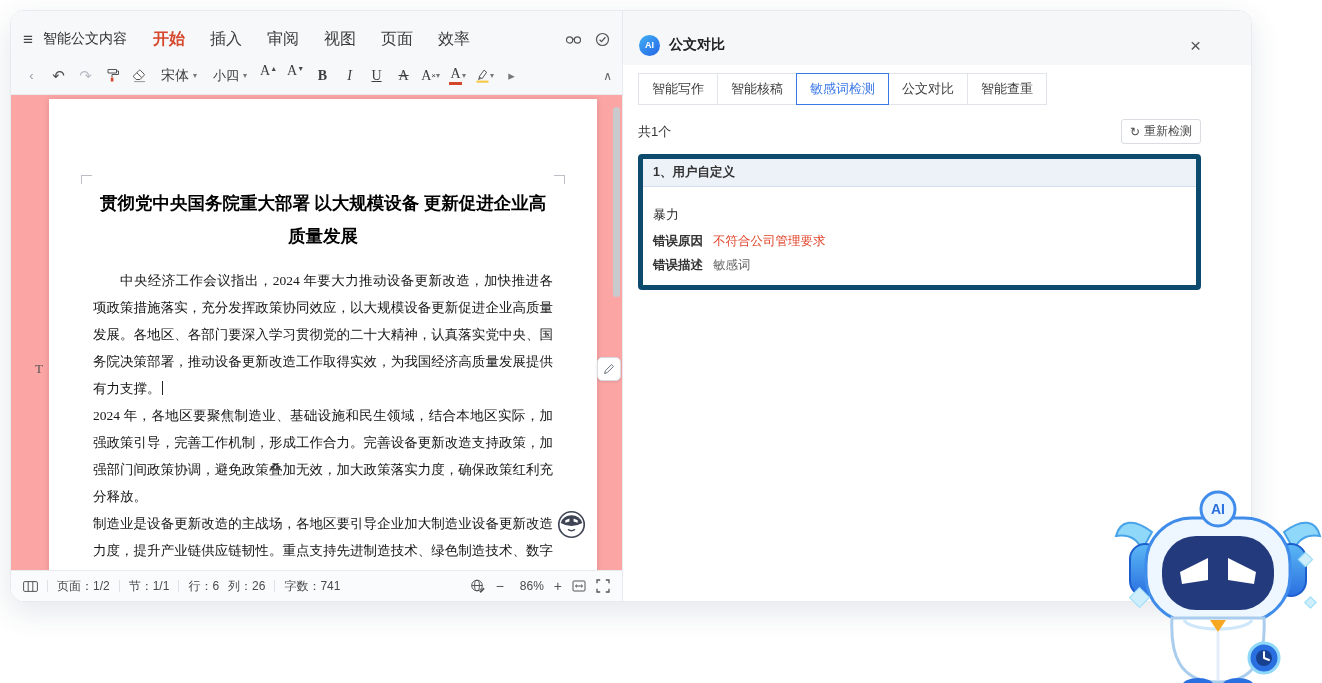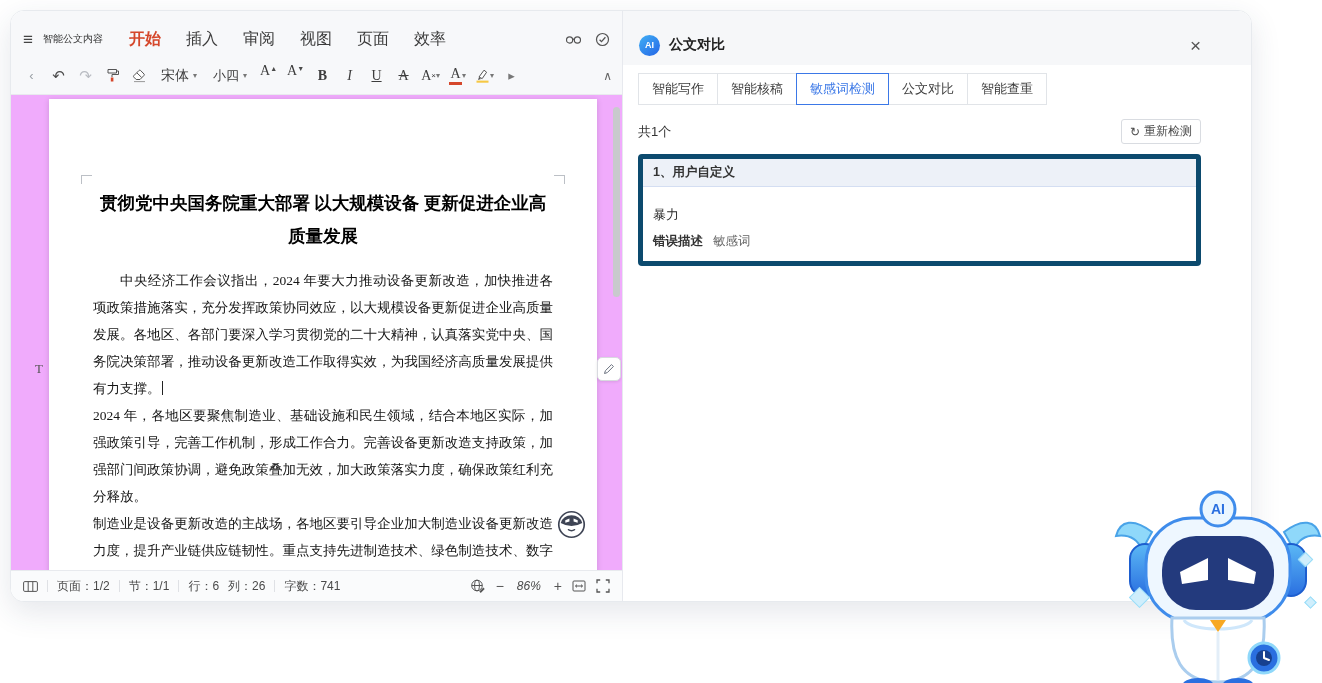--- a/index.html
+++ b/index.html
@@ -15,21 +15,21 @@
     background:#fff; border:1px solid #e7eaee; border-radius:14px;
     box-shadow:0 10px 30px rgba(40,60,90,.12);
     display:flex; overflow:hidden;
   }
   .left-pane { width:612px; flex:0 0 612px; border-right:1px solid #e7e9ee; display:flex; flex-direction:column; background:#fff; }
   .right-pane { flex:1; display:flex; flex-direction:column; background:#fff; }
 
   
   .menubar { height:46px; padding:10px 12px 0; background:#f7f8fa; display:flex; align-items:center; gap:10px; flex:0 0 auto; }
   .hamburger { font-size:17px; color:#444; cursor:pointer; line-height:1; }
-  .doc-title { font-size:10px; color:#333; margin-right:16px; white-space:nowrap; }
+  .doc-title { font-size:14px; color:#333; margin-right:16px; white-space:nowrap; }
   .menu-tabs { display:flex; gap:25px; font-size:16px; color:#3c3c3c; }
   .mtab { cursor:pointer; white-space:nowrap; }
   .mtab.active { color:#d5472b; font-weight:bold; }
   .mb-right { margin-left:auto; display:flex; gap:13px; align-items:center; }
   .mb-icon { display:inline-flex; cursor:pointer; }
 
   
   .toolbar { height:38px; background:#f7f8fa; border-bottom:1px solid #e8eaee; display:flex; align-items:center; padding:0 10px; gap:6px; font-size:13px; color:#3d3d3d; flex:0 0 auto; }
   .tb-btn { display:inline-flex; align-items:center; justify-content:center; min-width:21px; height:24px; border-radius:3px; cursor:pointer; line-height:1; }
   .tb-glyph { font-size:15px; color:#4a4a4a; }
@@ -39,21 +39,21 @@
   .serif-btn { font-family:"Liberation Serif","DejaVu Serif",serif; font-size:14px; }
   .b { font-weight:bold; } .i { font-style:italic; } .u { text-decoration:underline; } .s { text-decoration:line-through; }
   .fc { display:inline-flex; flex-direction:column; align-items:center; line-height:1; }
   .fc .bar { width:13px; height:3px; background:#d5472b; margin-top:1px; }
   .az { display:inline-flex; align-items:flex-start; }
   .az .mini { font-size:7px; margin-top:1px; color:#4a4a4a; }
   .sup { font-size:8px; vertical-align:super; }
   .tb-collapse { margin-left:auto; font-size:12px; color:#666; cursor:pointer; }
 
   
-  .doc-canvas { position:relative; flex:1; background:#f0abfc; overflow:hidden;text-decoration:underline; }
+  .doc-canvas { position:relative; flex:1; background:#fca5a5; overflow:hidden;text-decoration:underline; }
   .page { position:absolute; left:38px; top:4px; width:548px; height:760px; background:#fff; box-shadow:0 1px 6px rgba(0,0,0,.14); padding:88px 44px 0; }
   .page-title { font-family:"Liberation Serif","DejaVu Serif",serif; font-size:17.5px; font-weight:bold; text-align:center; line-height:33px; color:#000; margin-bottom:14px; }
   .para { font-family:"Liberation Serif","DejaVu Serif",serif; font-size:13.5px; line-height:27px; text-align:justify; color:#151515; }
   .para.indent { text-indent:2em; }
   .text-caret { display:inline-block; width:1px; height:14px; background:#222; vertical-align:-2px; margin-left:1px; }
   .crop { position:absolute; width:11px; height:9px; border:0 solid #bcc0c6; top:76px; }
   .crop.tl { left:32px; border-top-width:1px; border-left-width:1px; }
   .crop.tr { right:32px; border-top-width:1px; border-right-width:1px; }
   .t-marker { position:absolute; left:24px; top:266px; font-family:"Liberation Serif","DejaVu Serif",serif; font-size:13px; color:#555; }
   .comment-float { position:absolute; right:1px; top:262px; width:24px; height:24px; background:#fff; border:1px solid #d8dadf; border-radius:5px; box-shadow:0 1px 3px rgba(0,0,0,.10); display:flex; align-items:center; justify-content:center; cursor:pointer; z-index:3; }
@@ -245,21 +245,21 @@
       <span class="sb-right">
         <span class="sb-icon">
           <svg width="16" height="16" viewBox="0 0 16 16">
               <circle cx="7" cy="7.5" r="5.3" fill="none" stroke="#555"></circle>
               <ellipse cx="7" cy="7.5" rx="2.4" ry="5.3" fill="none" stroke="#555"></ellipse>
               <path d="M1.7 7.5 h10.6" stroke="#555"></path>
               <path d="M9.4 13.6 l4 -4 l1.3 1.3 l-4 4 z" fill="#555"></path>
             </svg>
         </span>
         <span class="zoom-btn">−</span>
-        <span style="min-width:30px;text-align:center;font-style:italic;">86%</span>
+        <span style="min-width:30px;text-align:right;">86%</span>
         <span class="zoom-btn">+</span>
         <span class="sb-icon">
           <svg width="14" height="14" viewBox="0 0 14 14">
               <rect x="1" y="2" width="12" height="10" rx="1" fill="none" stroke="#555"></rect>
               <path d="M3.5 7 h7 M3.5 7 l1.5 -1.4 M3.5 7 l1.5 1.4 M10.5 7 l-1.5 -1.4 M10.5 7 l-1.5 1.4" fill="none" stroke="#555"></path>
             </svg>
         </span>
         <span class="sb-icon">
           <svg width="14" height="14" viewBox="0 0 14 14">
               <path d="M1 4.2 V1 h3.2 M9.8 1 H13 v3.2 M13 9.8 V13 H9.8 M4.2 13 H1 V9.8" fill="none" stroke="#555" stroke-width="1.3"></path>
@@ -287,20 +287,24 @@
         <span class="count-text">共1个</span>
         <button class="redetect-btn">
           <span class="refresh-glyph">↻</span>
           <span>重新检测</span>
         </button>
       </div>
       <div class="result-card">
         <div class="card-head">1、用户自定义</div>
         <div class="card-body">
           <div class="card-word">暴力</div>
+          <div class="card-row">
+            <span class="card-label">错误原因</span>
+            <span class="card-red">不符合公司管理要求</span>
+          </div>
           <div class="card-row">
             <span class="card-label">错误描述</span>
             <span class="card-gray">敏感词</span>
           </div>
         </div>
       </div>
     </div>
   </div>
 </div>
 

